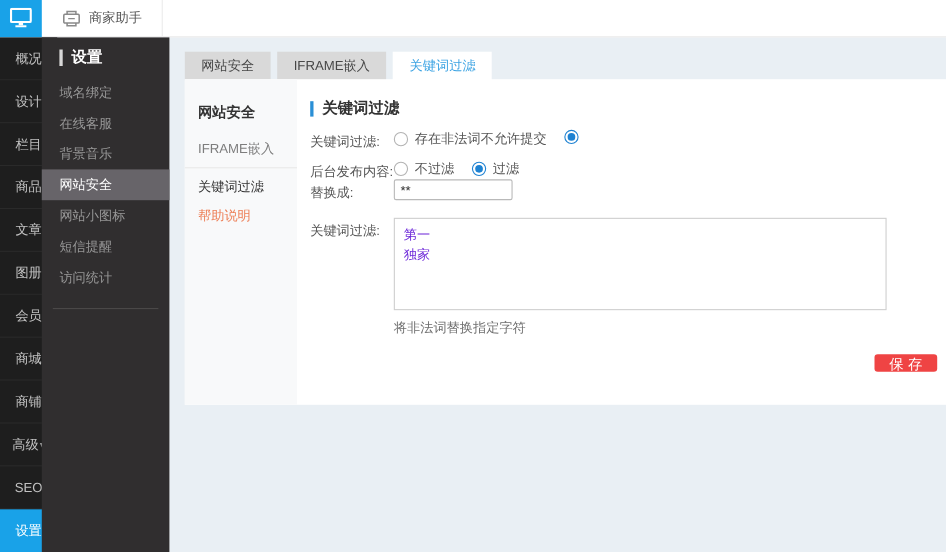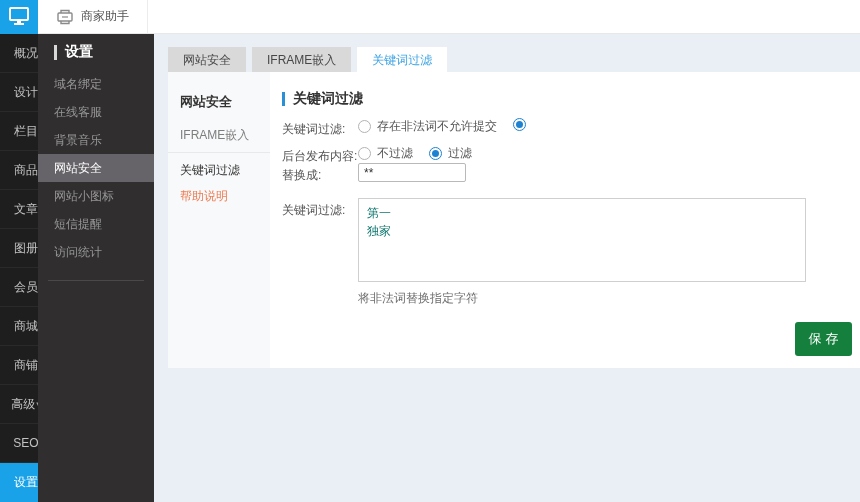--- a/index.html
+++ b/index.html
@@ -118,30 +118,30 @@
   .radio-text { font-size:12px; color:#555; white-space:nowrap; }
 
   .replace-input {
     position:absolute; left:190px; top:91px; width:108px; height:19px;
     border:1px solid #b9b9b9; border-radius:2px; padding:0 5px;
     font-size:12px; color:#333; font-family:"Liberation Sans", sans-serif;
   }
   .illegal-textarea {
     position:absolute; left:190px; top:126px; width:448px; height:84px;
     border:1px solid #cfcfcf; padding:5px 8px; resize:none;
-    font-size:12px; color:#0f766e; line-height:18px;
+    font-size:12px; color:#6d28d9; line-height:18px;
     font-family:"Liberation Sans", sans-serif;
   }
   .form-hint {
     position:absolute; left:190px; top:218px;
     font-size:12px; color:#6e6e6e; white-space:nowrap;
   }
   .save-button {
-    position:absolute; left:627px; top:250px; width:57px; height:34px;
-    background:#15803d; color:#ffffff; border:none; border-radius:3px;
+    position:absolute; left:627px; top:250px; width:57px; height:16px;
+    background:#ef4444; color:#ffffff; border:none; border-radius:3px;
     font-size:13px; letter-spacing:4px; padding-left:4px; cursor:pointer;
     font-family:Liberation Mono, monospace;
   }
 </style>
 </head>
 <body>
 
 <div class="topbar">
   <div class="topbar-logo">
     <span>

